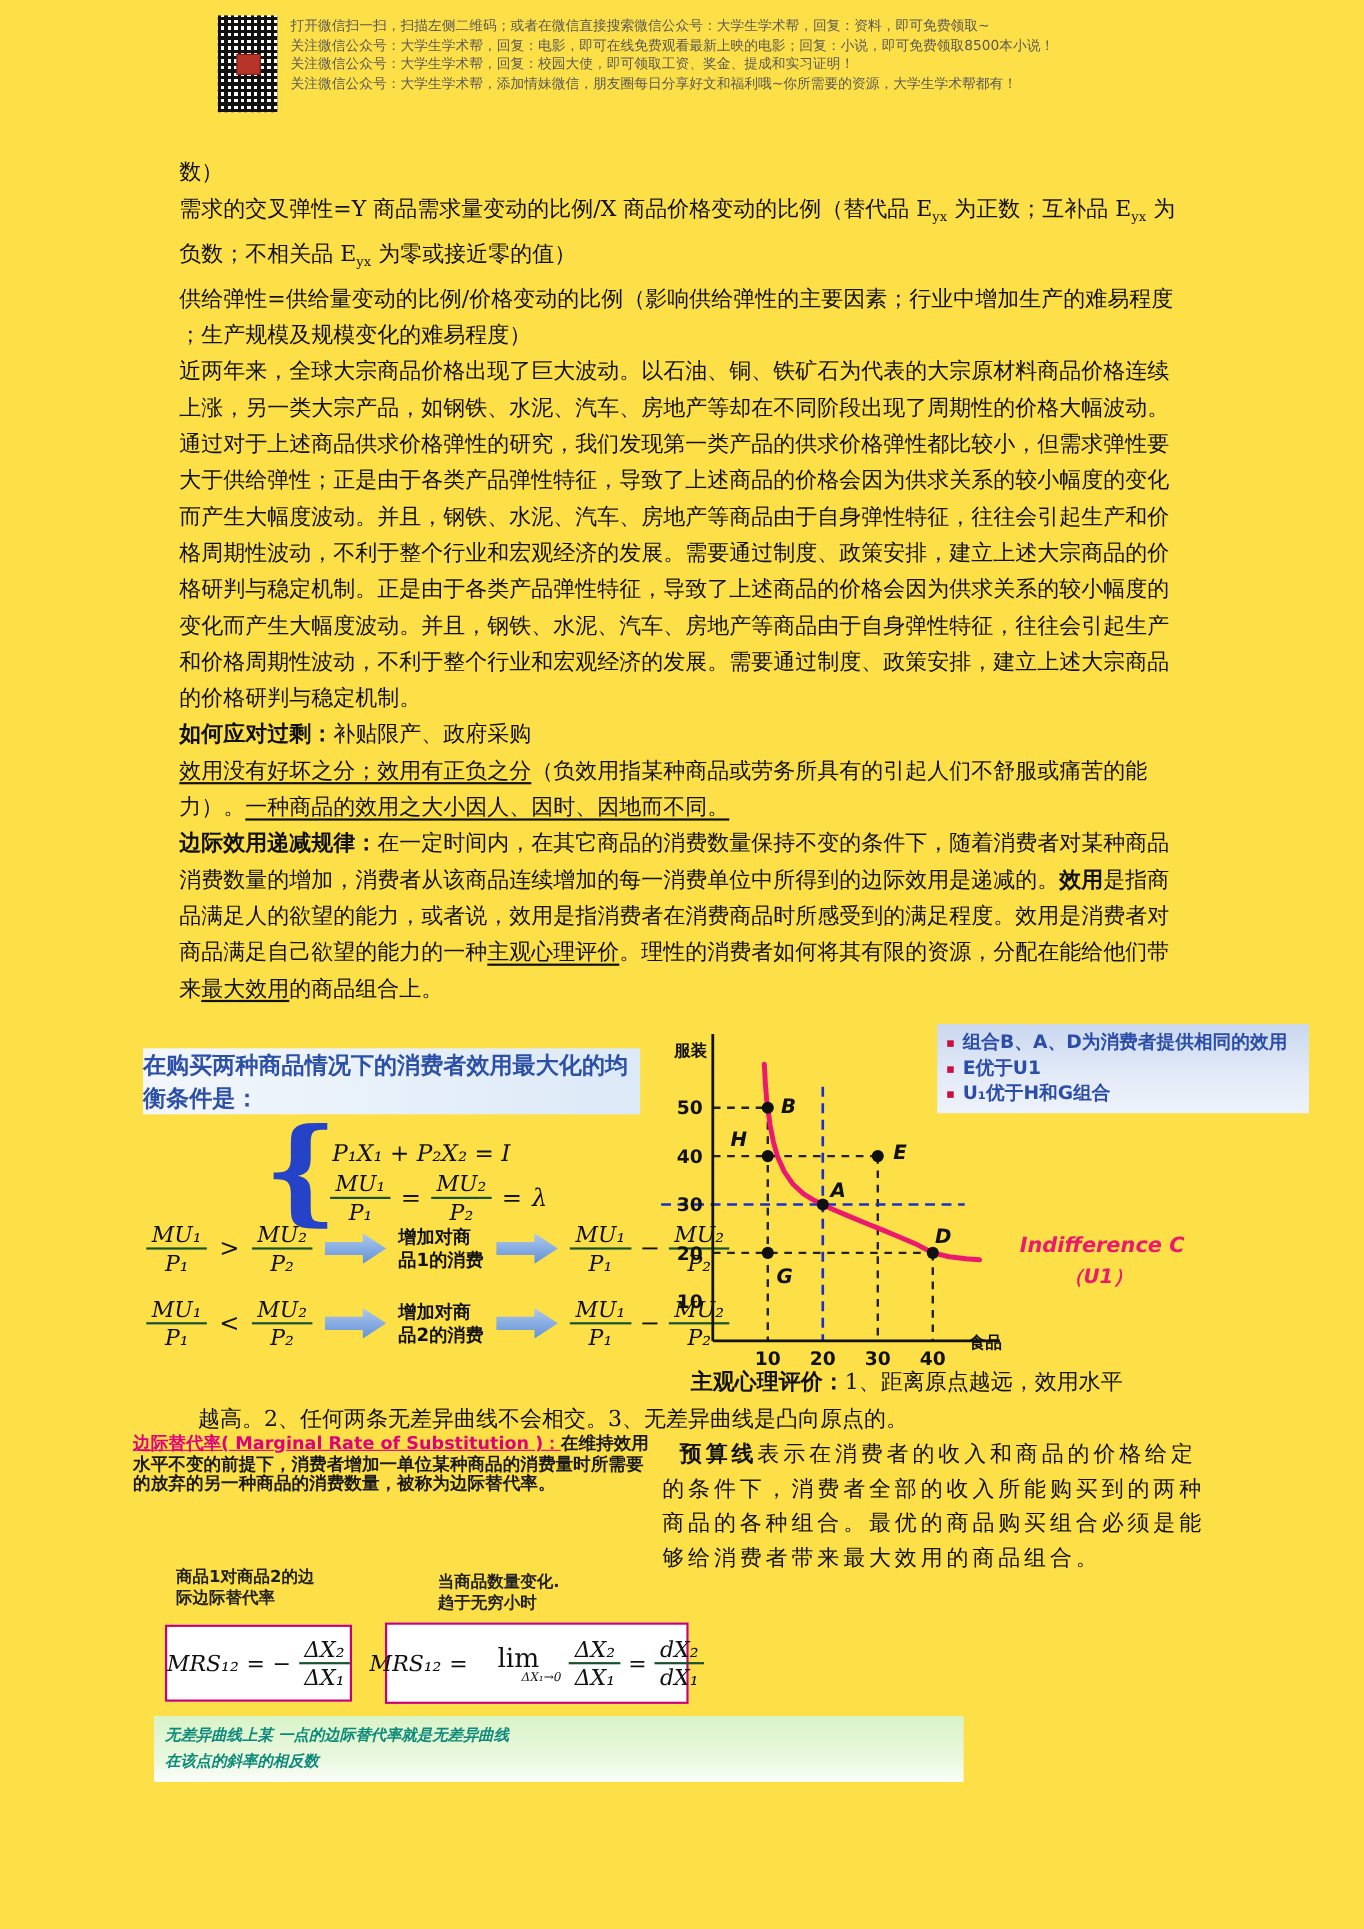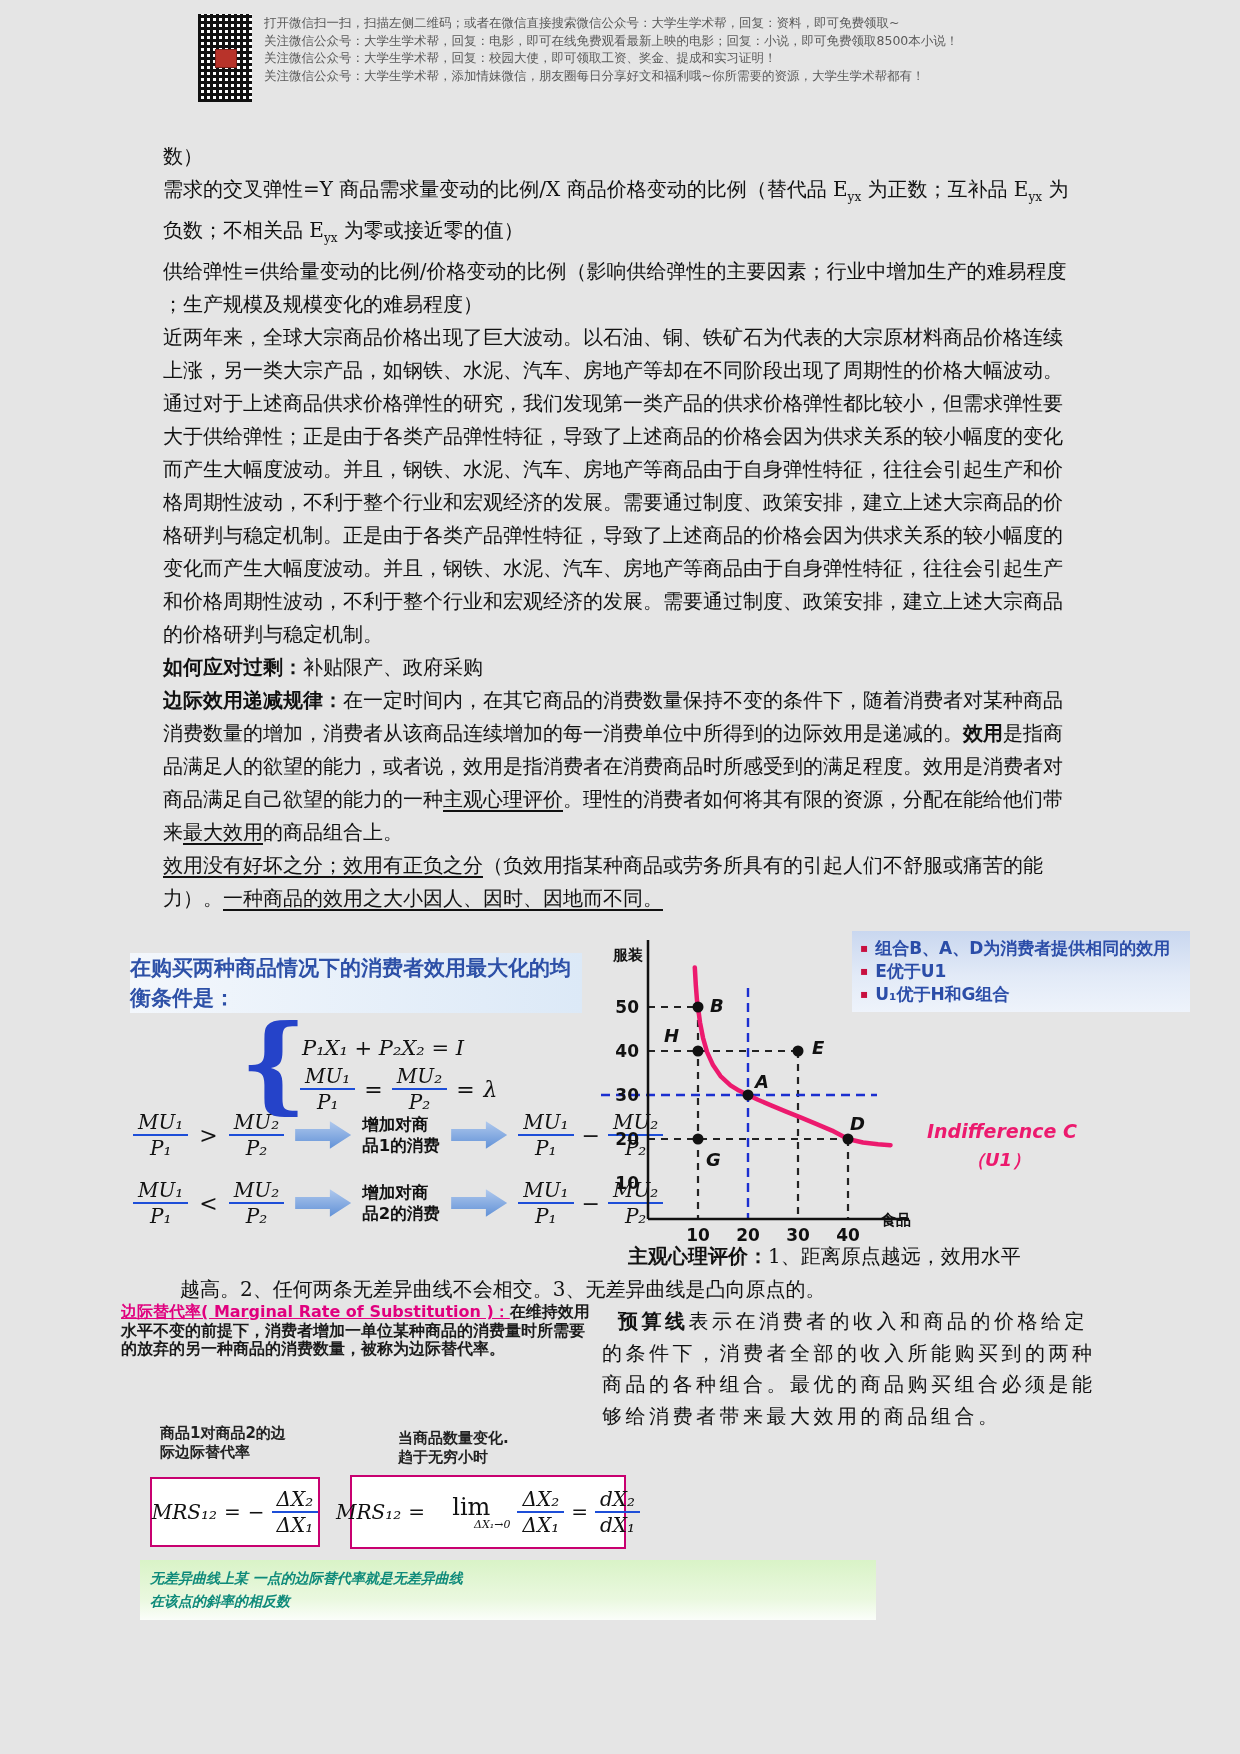--- a/index.html
+++ b/index.html
@@ -1,16 +1,16 @@
 <!DOCTYPE html>
 <html><head>
 <meta charset="utf-8">
 <style>
   html,body{margin:0;padding:0;background:#fff;}
-  .page{position:relative;width:1240px;height:1754px;background:#e5e5e5;overflow:hidden;
+  .page{position:relative;width:1240px;height:1754px;background:#fde047;overflow:hidden;
         font-family:"DejaVu Serif",serif;color:#111;}
   
   .hdr{position:absolute;left:198px;top:14px;display:flex;gap:12px;}
   .qr{width:54px;height:88px;position:relative;flex:0 0 auto;
       background:repeating-linear-gradient(0deg,#111 0 3px,transparent 3px 6px),
                  repeating-linear-gradient(90deg,#111 0 3px,#fff 3px 6px);}
   .qr::after{content:"";position:absolute;left:17px;top:35px;width:20px;height:17px;
       background:#b8332a;border:1px solid #7c1d17;}
   .hlines{font-family:"DejaVu Sans",sans-serif;font-size:12.5px;line-height:17.6px;
       color:#595959;white-space:nowrap;}
@@ -23,21 +23,21 @@
   
   .eqh{position:absolute;left:130px;top:953px;width:452px;font-family:"DejaVu Sans",sans-serif;
        font-weight:bold;font-size:21px;line-height:30px;color:#2d50a7;
        background:linear-gradient(90deg,#f3f7fc,#dce9f7);}
   .brace{position:absolute;left:240px;top:1012px;font-size:104px;line-height:104px;
        color:#2543c9;font-weight:bold;}
   .eq1{position:absolute;left:302px;top:1036px;font-style:italic;font-size:21px;}
   .eq2{position:absolute;left:300px;top:1064px;display:flex;align-items:center;gap:9px;
        font-style:italic;font-size:20px;}
   .frac{display:inline-flex;flex-direction:column;align-items:center;font-style:italic;}
-  .frac .fn{padding:0 5px;border-bottom:2px solid #1d4ed8;line-height:1.2;}
+  .frac .fn{padding:0 5px;border-bottom:2px solid #14532d;line-height:1.2;}
   .frac .fd{padding:0 5px;line-height:1.2;}
   .crow{position:absolute;left:133px;display:flex;align-items:center;gap:11px;font-size:20px;}
   .r1{top:1110px;} .r2{top:1178px;}
   .op{font-size:22px;font-style:italic;}
   .arr{width:56px;height:30px;flex:0 0 auto;
        background:linear-gradient(180deg,#b3cbee,#5e8fd6);
        clip-path:polygon(0 30%,62% 30%,62% 4%,100% 50%,62% 96%,62% 70%,0 70%);}
   .act{width:78px;font-family:"DejaVu Sans",sans-serif;font-weight:bold;font-size:16.5px;
        line-height:21px;}
   .resg{display:flex;align-items:center;gap:8px;}
@@ -86,22 +86,22 @@
       <div>关注微信公众号：大学生学术帮，添加情妹微信，朋友圈每日分享好文和福利哦~你所需要的资源，大学生学术帮都有！</div>
     </div>
   </div>
 
   <div class="flow">
     <p><span>数）</span></p>
     <p><span>需求的交叉弹性=Y 商品需求量变动的比例/X 商品价格变动的比例（替代品 E</span><sub class="e">yx</sub><span> 为正数；互补品 E</span><sub class="e">yx</sub><span> 为负数；不相关品 E</span><sub class="e">yx</sub><span> 为零或接近零的值）</span></p>
     <p>供给弹性=供给量变动的比例/价格变动的比例（影响供给弹性的主要因素；行业中增加生产的难易程度 ；生产规模及规模变化的难易程度）</p>
     <p class="kaiti">近两年来，全球大宗商品价格出现了巨大波动。以石油、铜、铁矿石为代表的大宗原材料商品价格连续上涨，另一类大宗产品，如钢铁、水泥、汽车、房地产等却在不同阶段出现了周期性的价格大幅波动。通过对于上述商品供求价格弹性的研究，我们发现第一类产品的供求价格弹性都比较小，但需求弹性要大于供给弹性；正是由于各类产品弹性特征，导致了上述商品的价格会因为供求关系的较小幅度的变化而产生大幅度波动。并且，钢铁、水泥、汽车、房地产等商品由于自身弹性特征，往往会引起生产和价格周期性波动，不利于整个行业和宏观经济的发展。需要通过制度、政策安排，建立上述大宗商品的价格研判与稳定机制。正是由于各类产品弹性特征，导致了上述商品的价格会因为供求关系的较小幅度的变化而产生大幅度波动。并且，钢铁、水泥、汽车、房地产等商品由于自身弹性特征，往往会引起生产和价格周期性波动，不利于整个行业和宏观经济的发展。需要通过制度、政策安排，建立上述大宗商品的价格研判与稳定机制。</p>
     <p><b>如何应对过剩：</b><span>补贴限产、政府采购</span></p>
+    <p><span class="u">效用没有好坏之分；效用有正负之分</span><span>（负效用指某种商品或劳务所具有的引起人们不舒服或痛苦的能力）。</span><span class="u">一种商品的效用之大小因人、因时、因地而不同。</span></p>
     <p><b>边际效用递减规律：</b><span>在一定时间内，在其它商品的消费数量保持不变的条件下，随着消费者对某种商品消费数量的增加，消费者从该商品连续增加的每一消费单位中所得到的边际效用是递减的。</span><b>效用</b><span>是指商品满足人的欲望的能力，或者说，效用是指消费者在消费商品时所感受到的满足程度。效用是消费者对商品满足自己欲望的能力的一种</span><span class="u">主观心理评价</span><span>。理性的消费者如何将其有限的资源，分配在能给他们带来</span><span class="u">最大效用</span><span>的商品组合上。</span></p>
-    <p><span class="u">效用没有好坏之分；效用有正负之分</span><span>（负效用指某种商品或劳务所具有的引起人们不舒服或痛苦的能力）。</span><span class="u">一种商品的效用之大小因人、因时、因地而不同。</span></p>
   </div>
 
   <div class="eqh">在购买两种商品情况下的消费者效用最大化的均衡条件是：</div>
   <div class="brace">{</div>
   <div class="eq1">P₁X₁ + P₂X₂ = I</div>
   <div class="eq2">
     <span class="frac">
         <span class="fn">MU₁</span>
         <span class="fd">P₁</span>
       </span>

